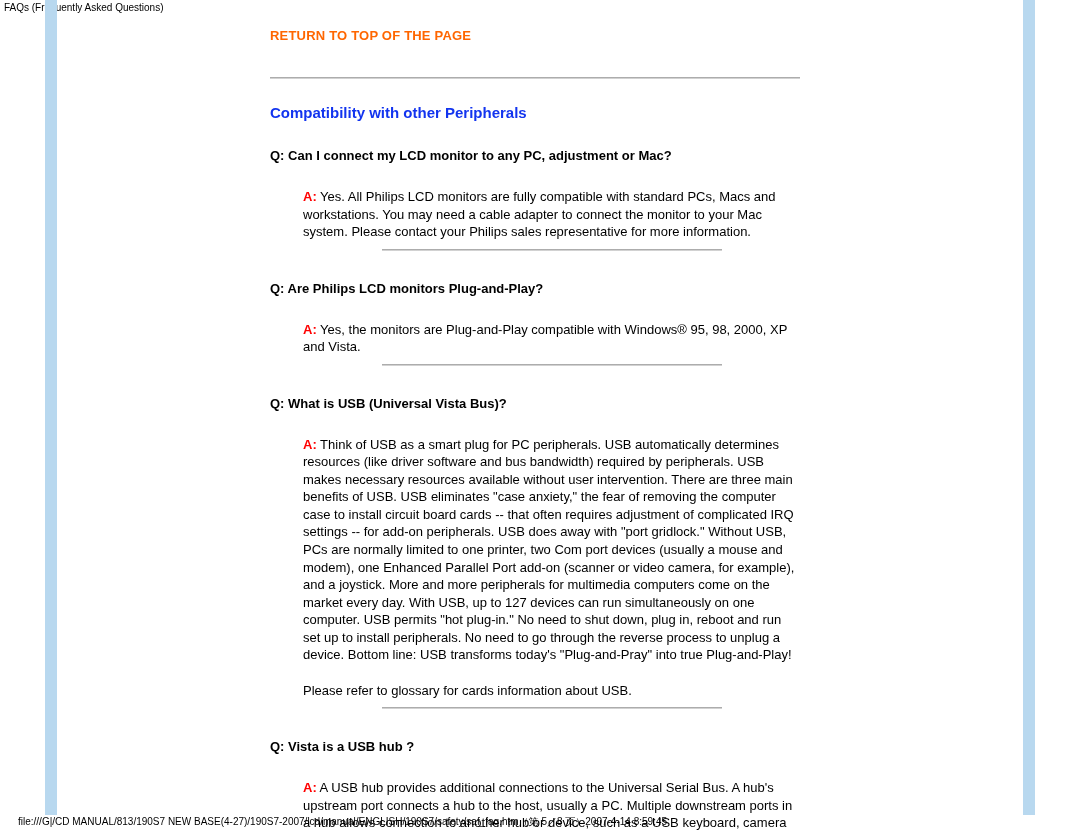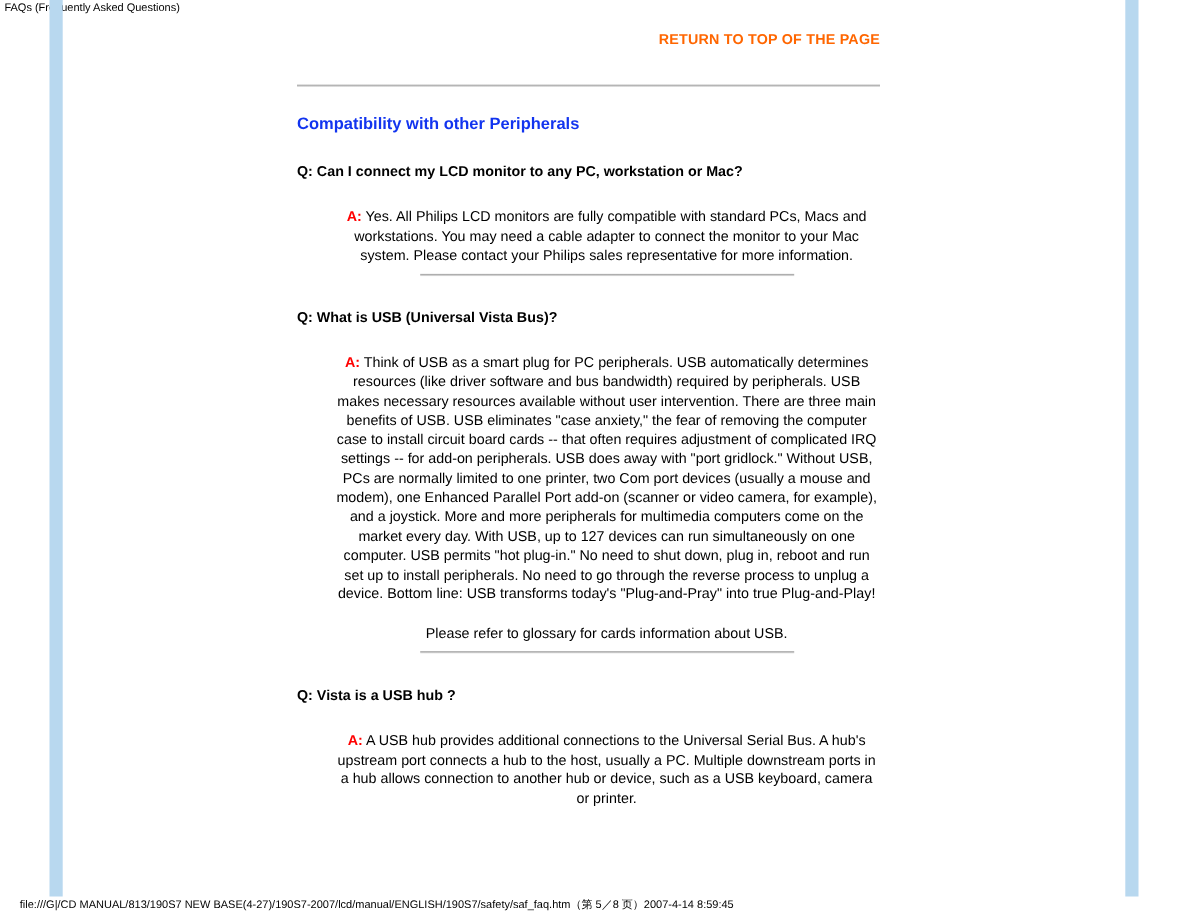--- a/index.html
+++ b/index.html
@@ -32,21 +32,21 @@
 
   .content {
     position: absolute;
     left: 270px;
     right: 270px;
     top: 0;
     padding-right: 10px;
   }
 
   .top-link {
-    text-align: right;
+    text-align: left;
     color: #ff6600;
     font-weight: bold;
     font-size: 13px;
     padding: 28px 0 34px 0;
     letter-spacing: 0.2px;
   }
 
   .top-hr {
     height: 2px;
     background: linear-gradient(#9a9a9a, #e4e4e4);
@@ -63,21 +63,20 @@
 
   .faq-block { margin-bottom: 30px; }
 
   .q-line { font-weight: bold; font-size: 13px; margin-bottom: 25px; }
   .q-line .q-label { color: #000; }
 
   .a-block {
     margin-left: 33px;
     font-size: 13px;
     line-height: 1.35;
-    text-align: center;
   }
   .a-label { color: #ff0000; font-weight: bold; }
 
   .sub-hr {
     width: 340px;
     height: 2px;
     background: linear-gradient(#9a9a9a, #e4e4e4);
     margin: 8px auto 24px auto;
     border: none;
   }
@@ -105,30 +104,41 @@
 <div class="content">
 
   <div class="top-link">RETURN TO TOP OF THE PAGE</div>
 
   <hr class="top-hr">
 
   <div class="section-title">Compatibility with other Peripherals</div>
 
   <div class="faq-block">
     <div class="q-line">
-      <span class="q-label">Q:</span><span> Can I connect my LCD monitor to any PC, workstation or Mac?</span>
+      <span class="q-label">Q:</span><span> Can I connect my LCD monitor to any PC, adjustment or Mac?</span>
     </div>
     <div class="a-block">
       <span class="a-label">A:</span><span> Yes. All Philips LCD monitors are fully compatible with standard PCs, Macs and workstations. You may need a cable adapter to connect the monitor to your Mac system. Please contact your Philips sales representative for more information.</span>
     </div>
     <div class="sub-hr-wrap">
         <hr class="sub-hr">
       </div>
   </div>
 
+  <div class="faq-block">
+    <div class="q-line">
+      <span class="q-label">Q:</span><span> Are Philips LCD monitors Plug-and-Play?</span>
+    </div>
+    <div class="a-block">
+      <span class="a-label">A:</span><span> Yes, the monitors are Plug-and-Play compatible with Windows® 95, 98, 2000,  XP and Vista.</span>
+    </div>
+    <div class="sub-hr-wrap">
+        <hr class="sub-hr">
+      </div>
+  </div>
 
   <div class="faq-block">
     <div class="q-line">
       <span class="q-label">Q:</span><span> What is USB (Universal Vista Bus)?</span>
     </div>
     <div class="a-block">
       <span class="a-label">A:</span><span> Think of USB as a smart plug for PC peripherals. USB automatically determines resources (like driver software and bus bandwidth) required by peripherals. USB makes necessary resources available without user intervention. There are three main benefits of USB. USB eliminates "case anxiety," the fear of removing the computer case to install circuit board cards -- that often requires adjustment of complicated IRQ settings -- for add-on peripherals. USB does away with "port gridlock." Without USB, PCs are normally limited to one printer, two Com port devices (usually a mouse and modem), one Enhanced Parallel Port add-on (scanner or video camera, for example), and a joystick. More and more peripherals for multimedia computers come on the market every day. With USB, up to 127 devices can run simultaneously on one computer. USB permits "hot plug-in." No need to shut down, plug in, reboot and run set up to install peripherals. No need to go through the reverse process to unplug a device. Bottom line: USB transforms today's "Plug-and-Pray" into true Plug-and-Play!</span>
       <div class="extra-note">Please refer to glossary for cards information about USB.</div>
     </div>
     <div class="sub-hr-wrap">

